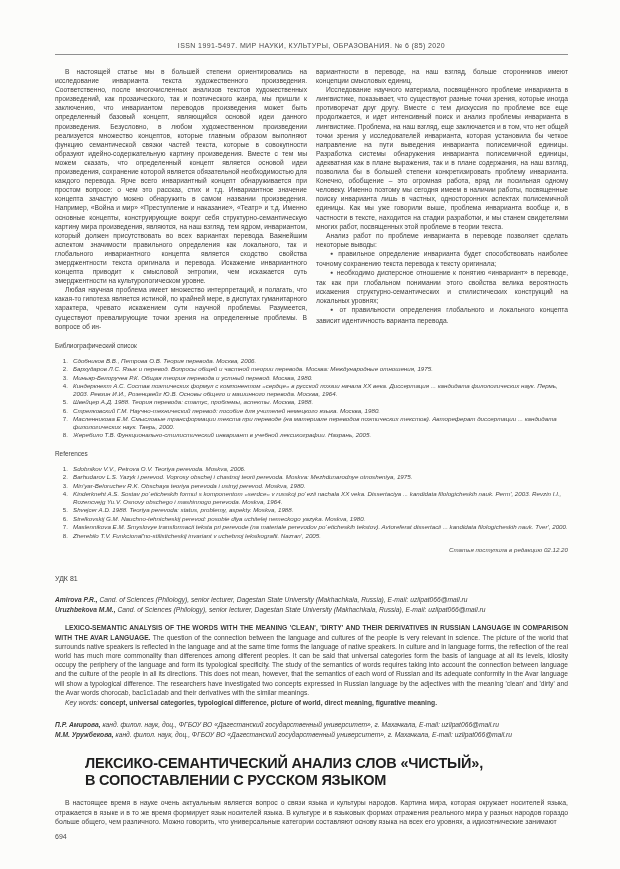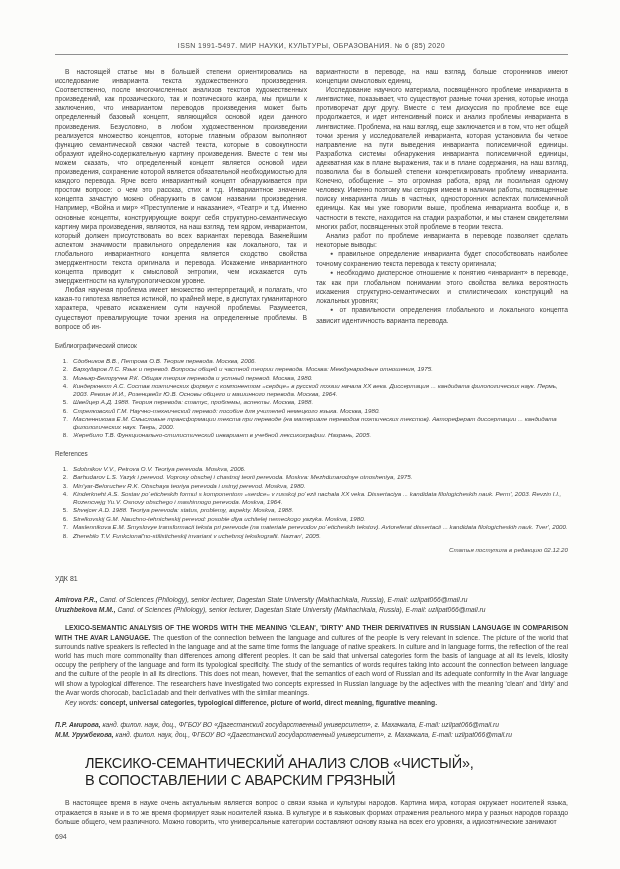--- a/index.html
+++ b/index.html
@@ -38,21 +38,21 @@
   .abstract{
     margin:9px 0 0 0;text-align:justify;font-size:6.7px;line-height:9.2px;
     text-indent:10px;color:#3e3e3e;
   }
   .abstract-title{font-weight:bold;}
   .keywords{margin:1px 0 0 0;text-indent:10px;font-size:6.7px;line-height:9.2px;color:#3e3e3e;}
   .kw-label{font-style:italic;}
   .kw-values{font-weight:bold;}
   .title{
     margin:16px 0 0 0;padding-left:30px;
-    font-size:14.5px;line-height:16.5px;font-weight:normal;
+    font-size:14.5px;line-height:16.5px;font-weight:bold;
     letter-spacing:-.2px;color:#1f1f1f;
   }
   .title .tline{display:block;}
   .bodytext{
     margin:10px 0 0 0;text-align:justify;text-indent:10px;
     font-size:6.9px;line-height:9.3px;color:#3e3e3e;
   }
   .pagenum{margin-top:7px;font-size:7px;color:#4a4a4a;}
 </style>
 </head>
@@ -164,21 +164,21 @@
     <p class="abstract"><span class="abstract-title">LEXICO-SEMANTIC ANALYSIS OF THE WORDS WITH THE MEANING 'CLEAN', 'DIRTY' AND THEIR DERIVATIVES IN RUSSIAN LANGUAGE IN COMPARISON WITH THE AVAR LANGUAGE.</span> <span>The question of the connection between the language and cultures of the people is very relevant in science. The picture of the world that surrounds native speakers is reflected in the language and at the same time forms the language of native speakers. In culture and in language forms, the reflection of the real world has much more commonality than differences among different peoples. It can be said that universal categories form the basis of language at all its levels, idiosity occupy the periphery of the language and form its typological specificity. The study of the semantics of words requires taking into account the connection between language and the culture of the people in all its directions. This does not mean, however, that the semantics of each word of Russian and its adequate conformity in the Avar language will show a typological difference. The researchers have investigated two concepts expressed in Russian language by the adjectives with the meaning 'clean' and 'dirty' and the Avar words chorocab, bac1c1adab and their derivatives with the similar meanings.</span></p>
     <p class="keywords"><span class="kw-label">Key words:</span> <span class="kw-values">concept, universal categories, typological difference, picture of world, direct meaning, figurative meaning.</span></p>
 
     <div class="authors">
       <p><span class="aname">П.Р. Амирова,</span> <span>канд. филол. наук, доц., ФГБОУ ВО «Дагестанский государственный университет», г. Махачкала, E-mail: uzlipat066@mail.ru</span></p>
       <p><span class="aname">М.М. Уружбекова,</span> <span>канд. филол. наук, доц., ФГБОУ ВО «Дагестанский государственный университет», г. Махачкала, E-mail: uzlipat066@mail.ru</span></p>
     </div>
 
     <h1 class="title">
       <span class="tline">ЛЕКСИКО-СЕМАНТИЧЕСКИЙ АНАЛИЗ СЛОВ «ЧИСТЫЙ»,</span>
-      <span class="tline">В СОПОСТАВЛЕНИИ С АВАРСКИМ ГРЯЗНЫЙ</span>
+      <span class="tline">В СОПОСТАВЛЕНИИ С РУССКОМ ЯЗЫКОМ</span>
     </h1>
 
     <p class="bodytext">В настоящее время в науке очень актуальным является вопрос о связи языка и культуры народов. Картина мира, которая окружает носителей языка, отражается в языке и в то же время формирует язык носителей языка. В культуре и в языковых формах отражения реального мира у разных народов гораздо больше общего, чем различного. Можно говорить, что универсальные категории составляют основу языка на всех его уровнях, а идиоэтнические занимают</p>
 
     <div class="pagenum">694</div>
 
   </div>
 </div>
 
 </body></html>

